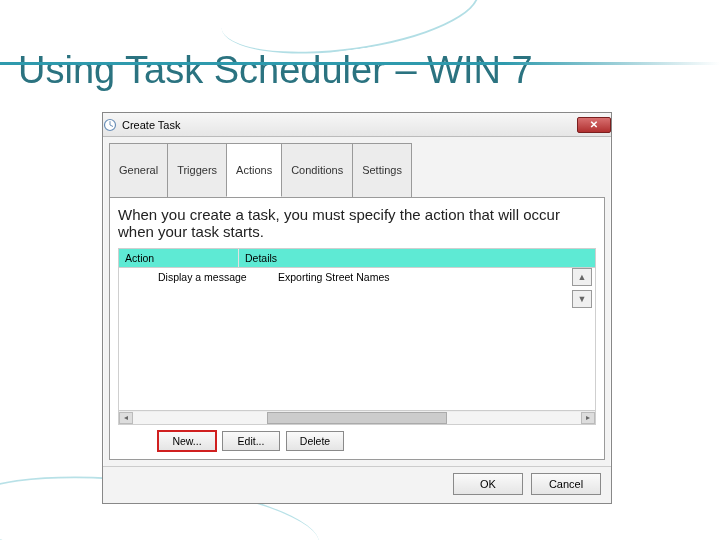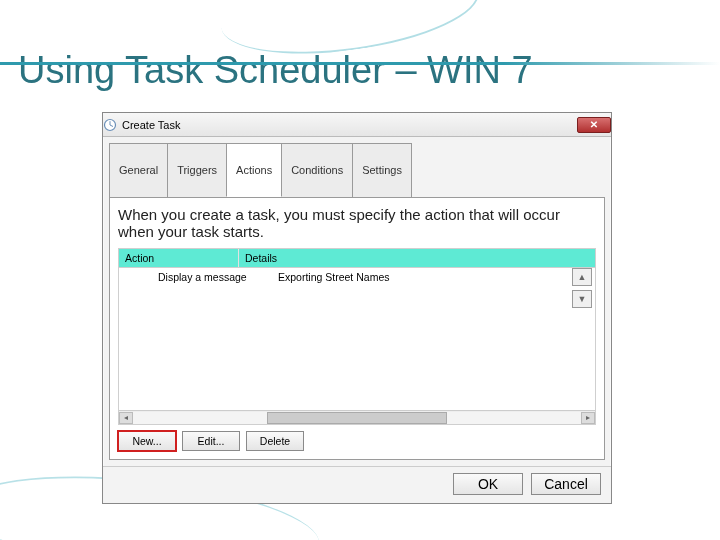--- a/index.html
+++ b/index.html
@@ -150,37 +150,37 @@
     position:absolute;
     right: 12px; top: 70px;
     display:flex;flex-direction:column;gap:4px;
   }
   .sq-btn {
     width:20px;height:18px;border:1px solid #9a9a9a;background:#f0f0f0;
     font-size:9px;display:flex;align-items:center;justify-content:center;color:#666;
   }
 
   .action-buttons {
-    display:flex;gap:6px;margin-top:6px;
+    display:flex;gap:6px;margin-top:6px;margin-left:40px;
   }
   .btn {
     min-width:58px;height:20px;
     border:1px solid #8a8a8a;background:linear-gradient(#fafafa,#e5e5e5);
     font-size:10.5px;display:flex;align-items:center;justify-content:center;
     padding:0 8px;
   }
   .btn.highlight { outline:2px solid #d02020; outline-offset:-1px; }
 
   .footer {
     display:flex;justify-content:flex-end;gap:8px;
     padding:6px 10px 8px 10px;
     background:#f3f3f3;
     border-top:1px solid #ccc;
   }
-  .footer .btn { min-width:70px; height:22px; font-size:14px; }
+  .footer .btn { min-width:70px; height:22px; font-size:11px; }
 </style>
 </head>
 <body>
 
 <div class="swoosh-top"></div>
 <div class="swoosh-bottom"></div>
 
 <div class="slide-title">Using Task Scheduler – WIN 7</div>
 <div class="underline-bar"></div>
 

